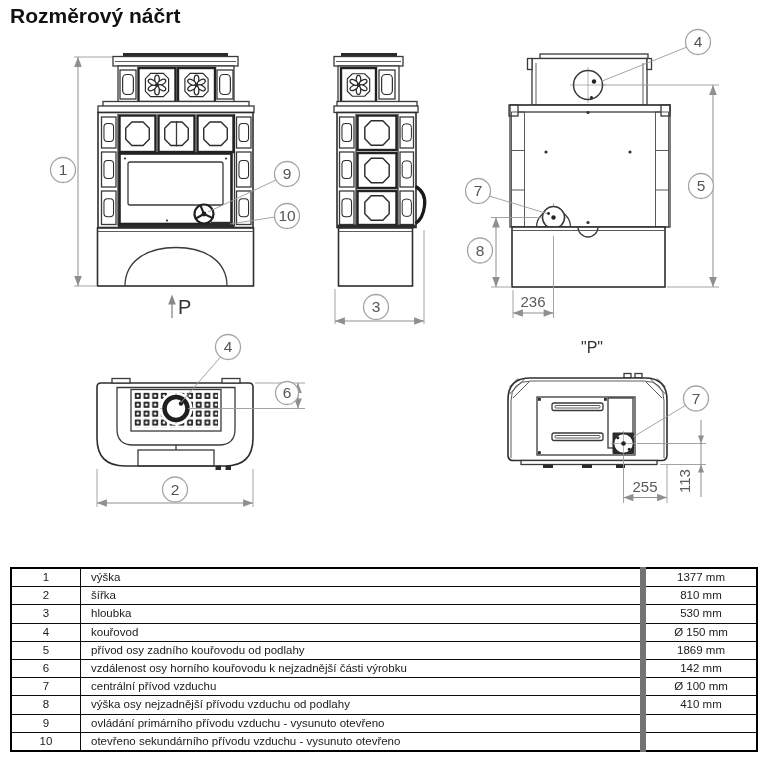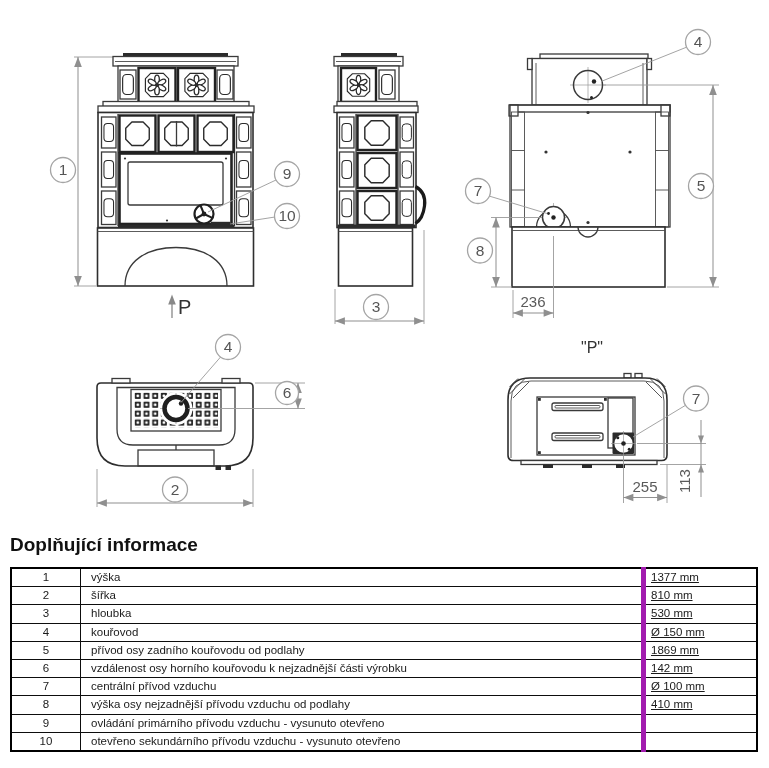--- a/index.html
+++ b/index.html
@@ -22,28 +22,29 @@
   .callout-t{fill:#555;font-size:15.5px;text-anchor:middle;}
   .dimtxt{fill:#5a5a5a;font-size:15px;text-anchor:middle;}
   .ptxt{fill:#333;font-size:20px;}
   .pvl{fill:#333;font-size:16px;text-anchor:middle;}
   
   #info-table{position:absolute;left:10px;top:567px;width:748px;border-collapse:collapse;
      table-layout:fixed;font-size:11.5px;color:#1a1a1a;border:2px solid #000;}
   #info-table td{border:1.8px solid #0d0d0d;padding:2px 5px;line-height:13px;height:13.2px;
      overflow:hidden;white-space:nowrap;}
   #info-table td.c-num{width:58px;text-align:center;}
-  #info-table td.c-desc{border-right:5px solid #a21caf;padding-left:10px;}
-  #info-table td.c-val{width:100px;text-align:left;border-left:3px solid #737373;text-decoration:underline;}
+  #info-table td.c-desc{border-right:3px solid #a21caf;padding-left:10px;}
+  #info-table td.c-val{width:100px;text-align:center;border-left:6px solid #737373;}
 </style>
 </head>
 <body>
 
 <div id="page">
 
+  <h1 class="h-main">Rozměrový náčrt</h1>
 
   <svg id="draw" width="769" height="532" viewBox="0 0 769 532">
     <defs>
       <marker id="arr" viewBox="0 0 10 8" refX="9.5" refY="4" markerWidth="11" markerHeight="8.8" orient="auto-start-reverse">
         <path d="M0.5,0.5 L9.5,4 L0.5,7.5 Z" fill="#8f8f8f"></path>
       </marker>
       <symbol id="rosette" viewBox="0 0 100 100">
         <path d="M28 10 H72 L90 28 V72 L72 90 H28 L10 72 V28 Z" fill="none" stroke="#2b2b2b" stroke-width="4"></path>
         <g stroke="#2b2b2b" stroke-width="4.5" fill="#fff">
           <ellipse cx="50" cy="31" rx="8" ry="15"></ellipse>
@@ -379,21 +380,20 @@
 
       <line class="ext" x1="637" y1="443.5" x2="706" y2="443.5"></line>
       <line class="ext" x1="660" y1="464.5" x2="706" y2="464.5"></line>
       <line class="dim" x1="701" y1="420" x2="701" y2="497"></line>
       <path d="M701,443.5 L698,435.5 L704,435.5 Z" fill="#8f8f8f"></path>
       <path d="M701,464.5 L698,472.5 L704,472.5 Z" fill="#8f8f8f"></path>
       <text class="dimtxt" transform="translate(690,481) rotate(-90)">113</text>
     </g>
   </svg>
 
-  <h2 class="h-sub">Doplňující informace</h2>
 
   <table id="info-table">
     <tbody>
       <tr>
         <td class="c-num">1</td>
         <td class="c-desc">výška</td>
         <td class="c-val">1377 mm</td>
       </tr>
       <tr>
         <td class="c-num">2</td>

